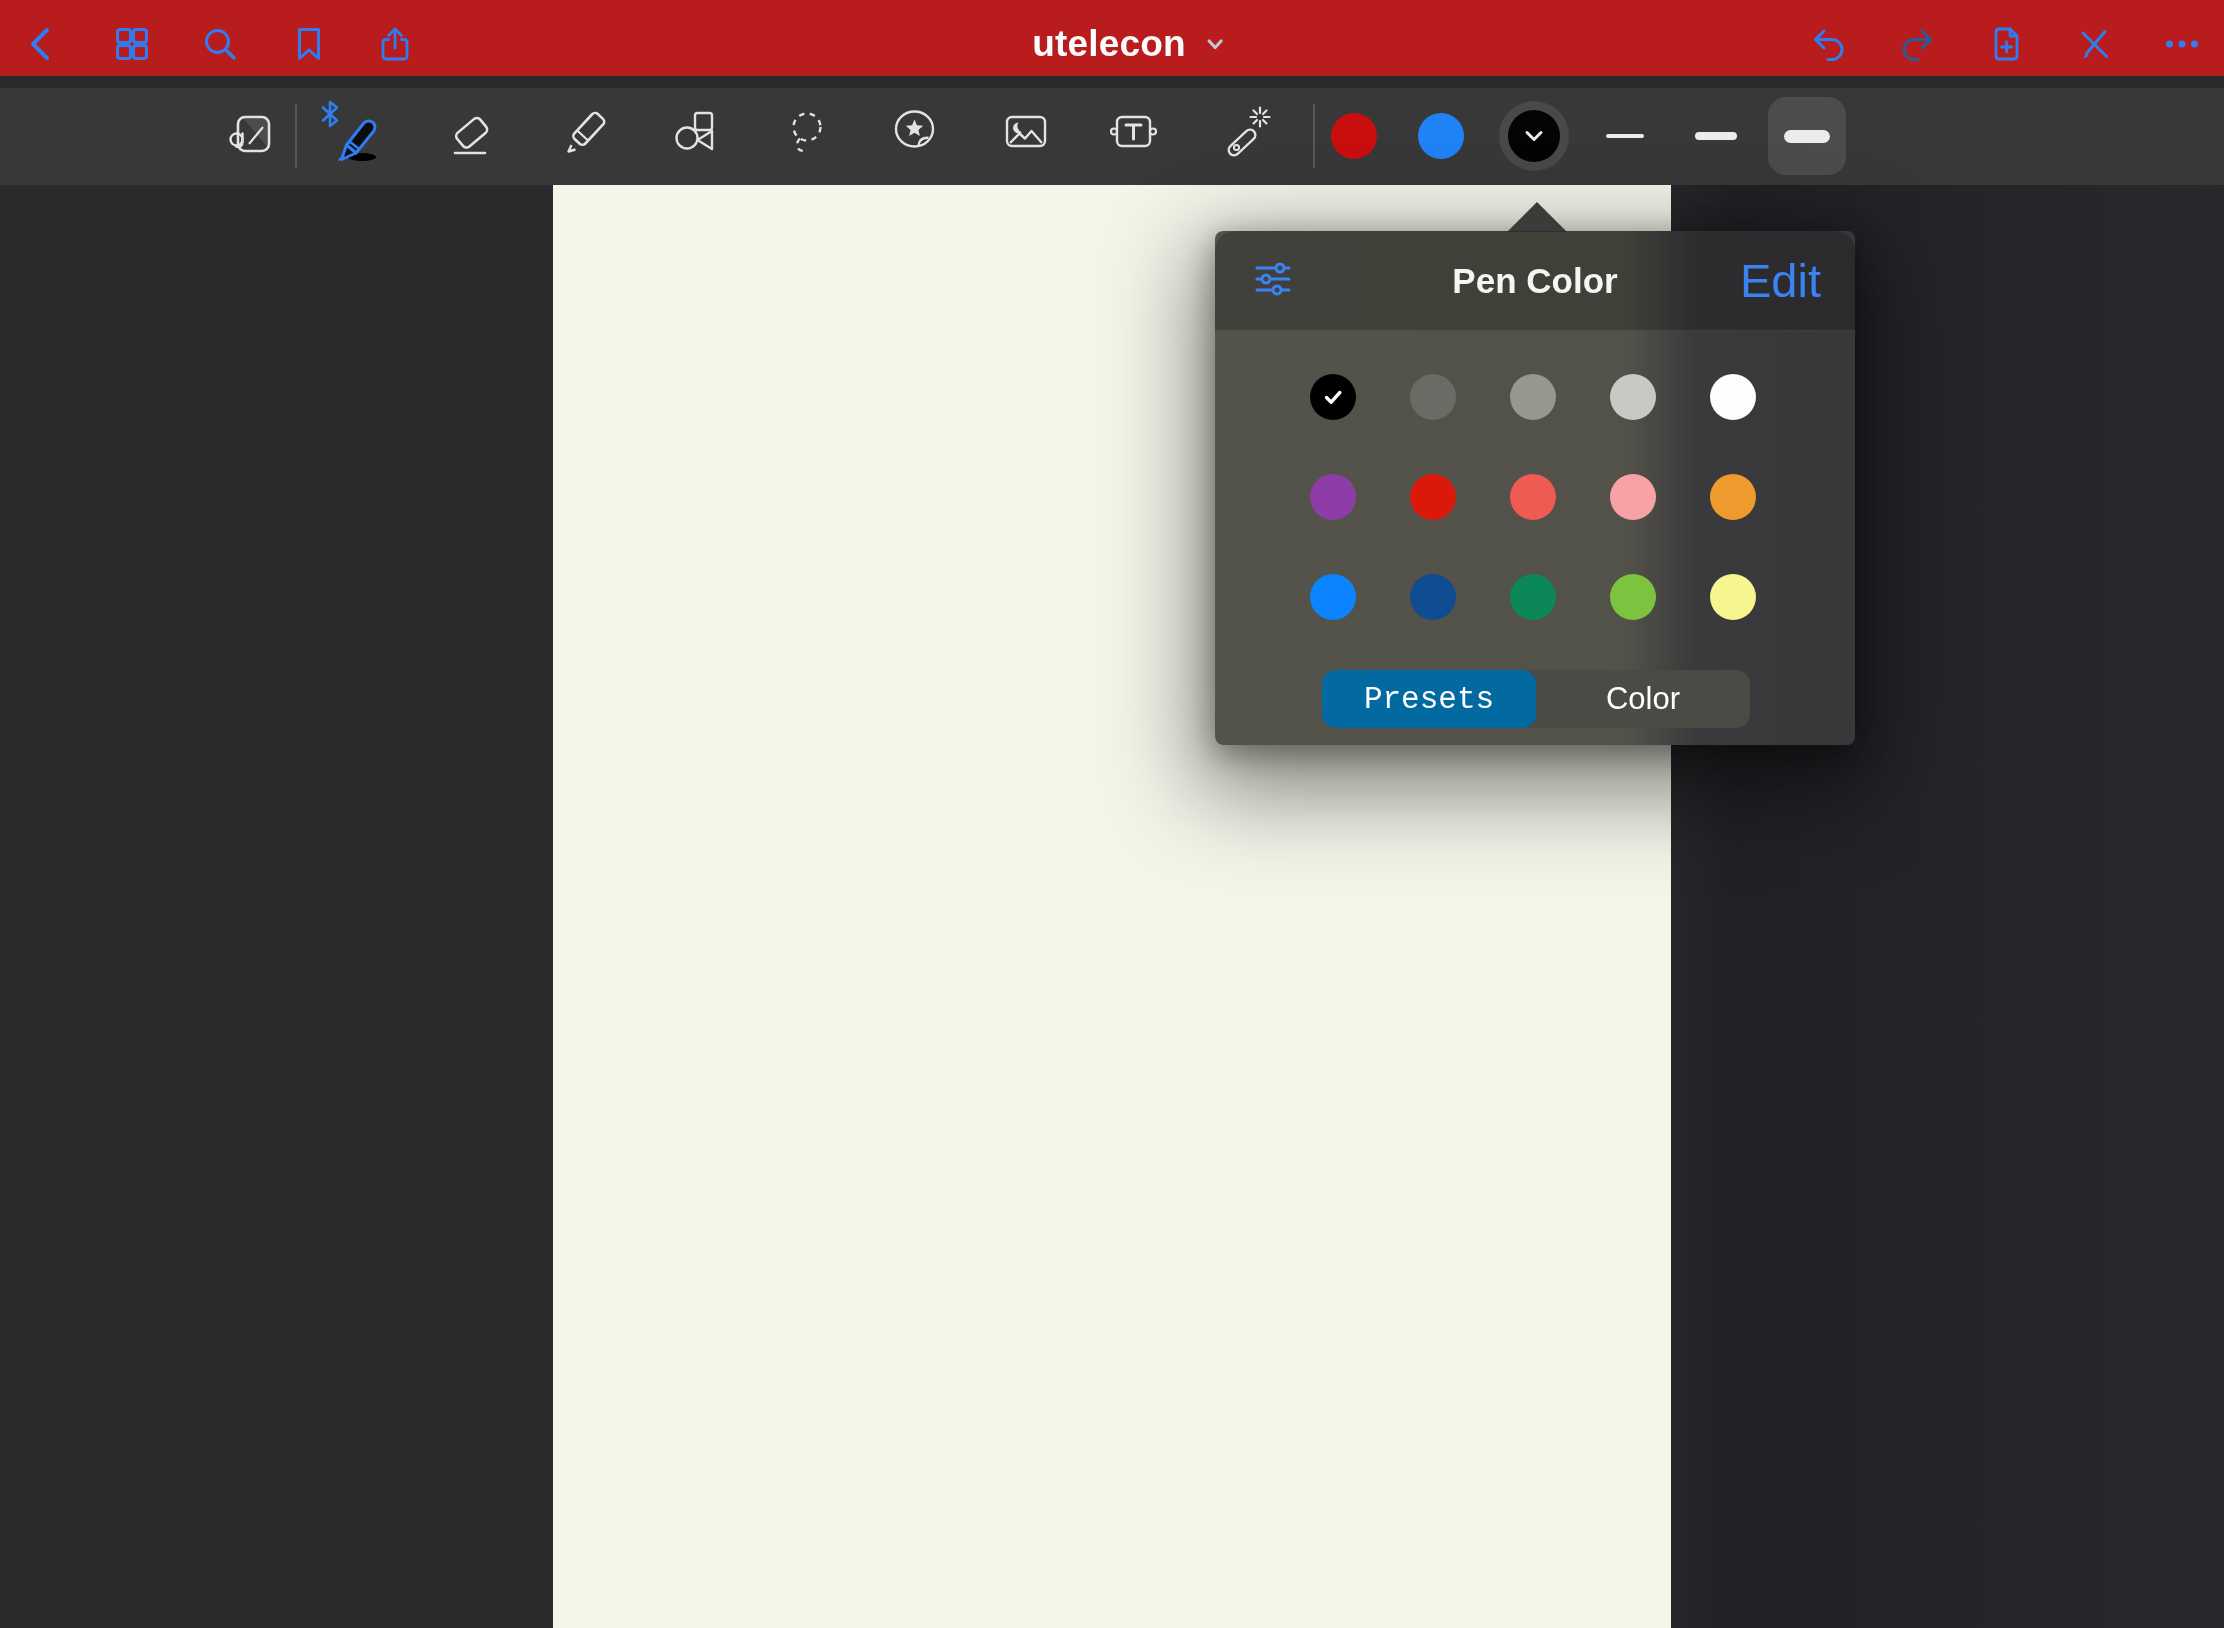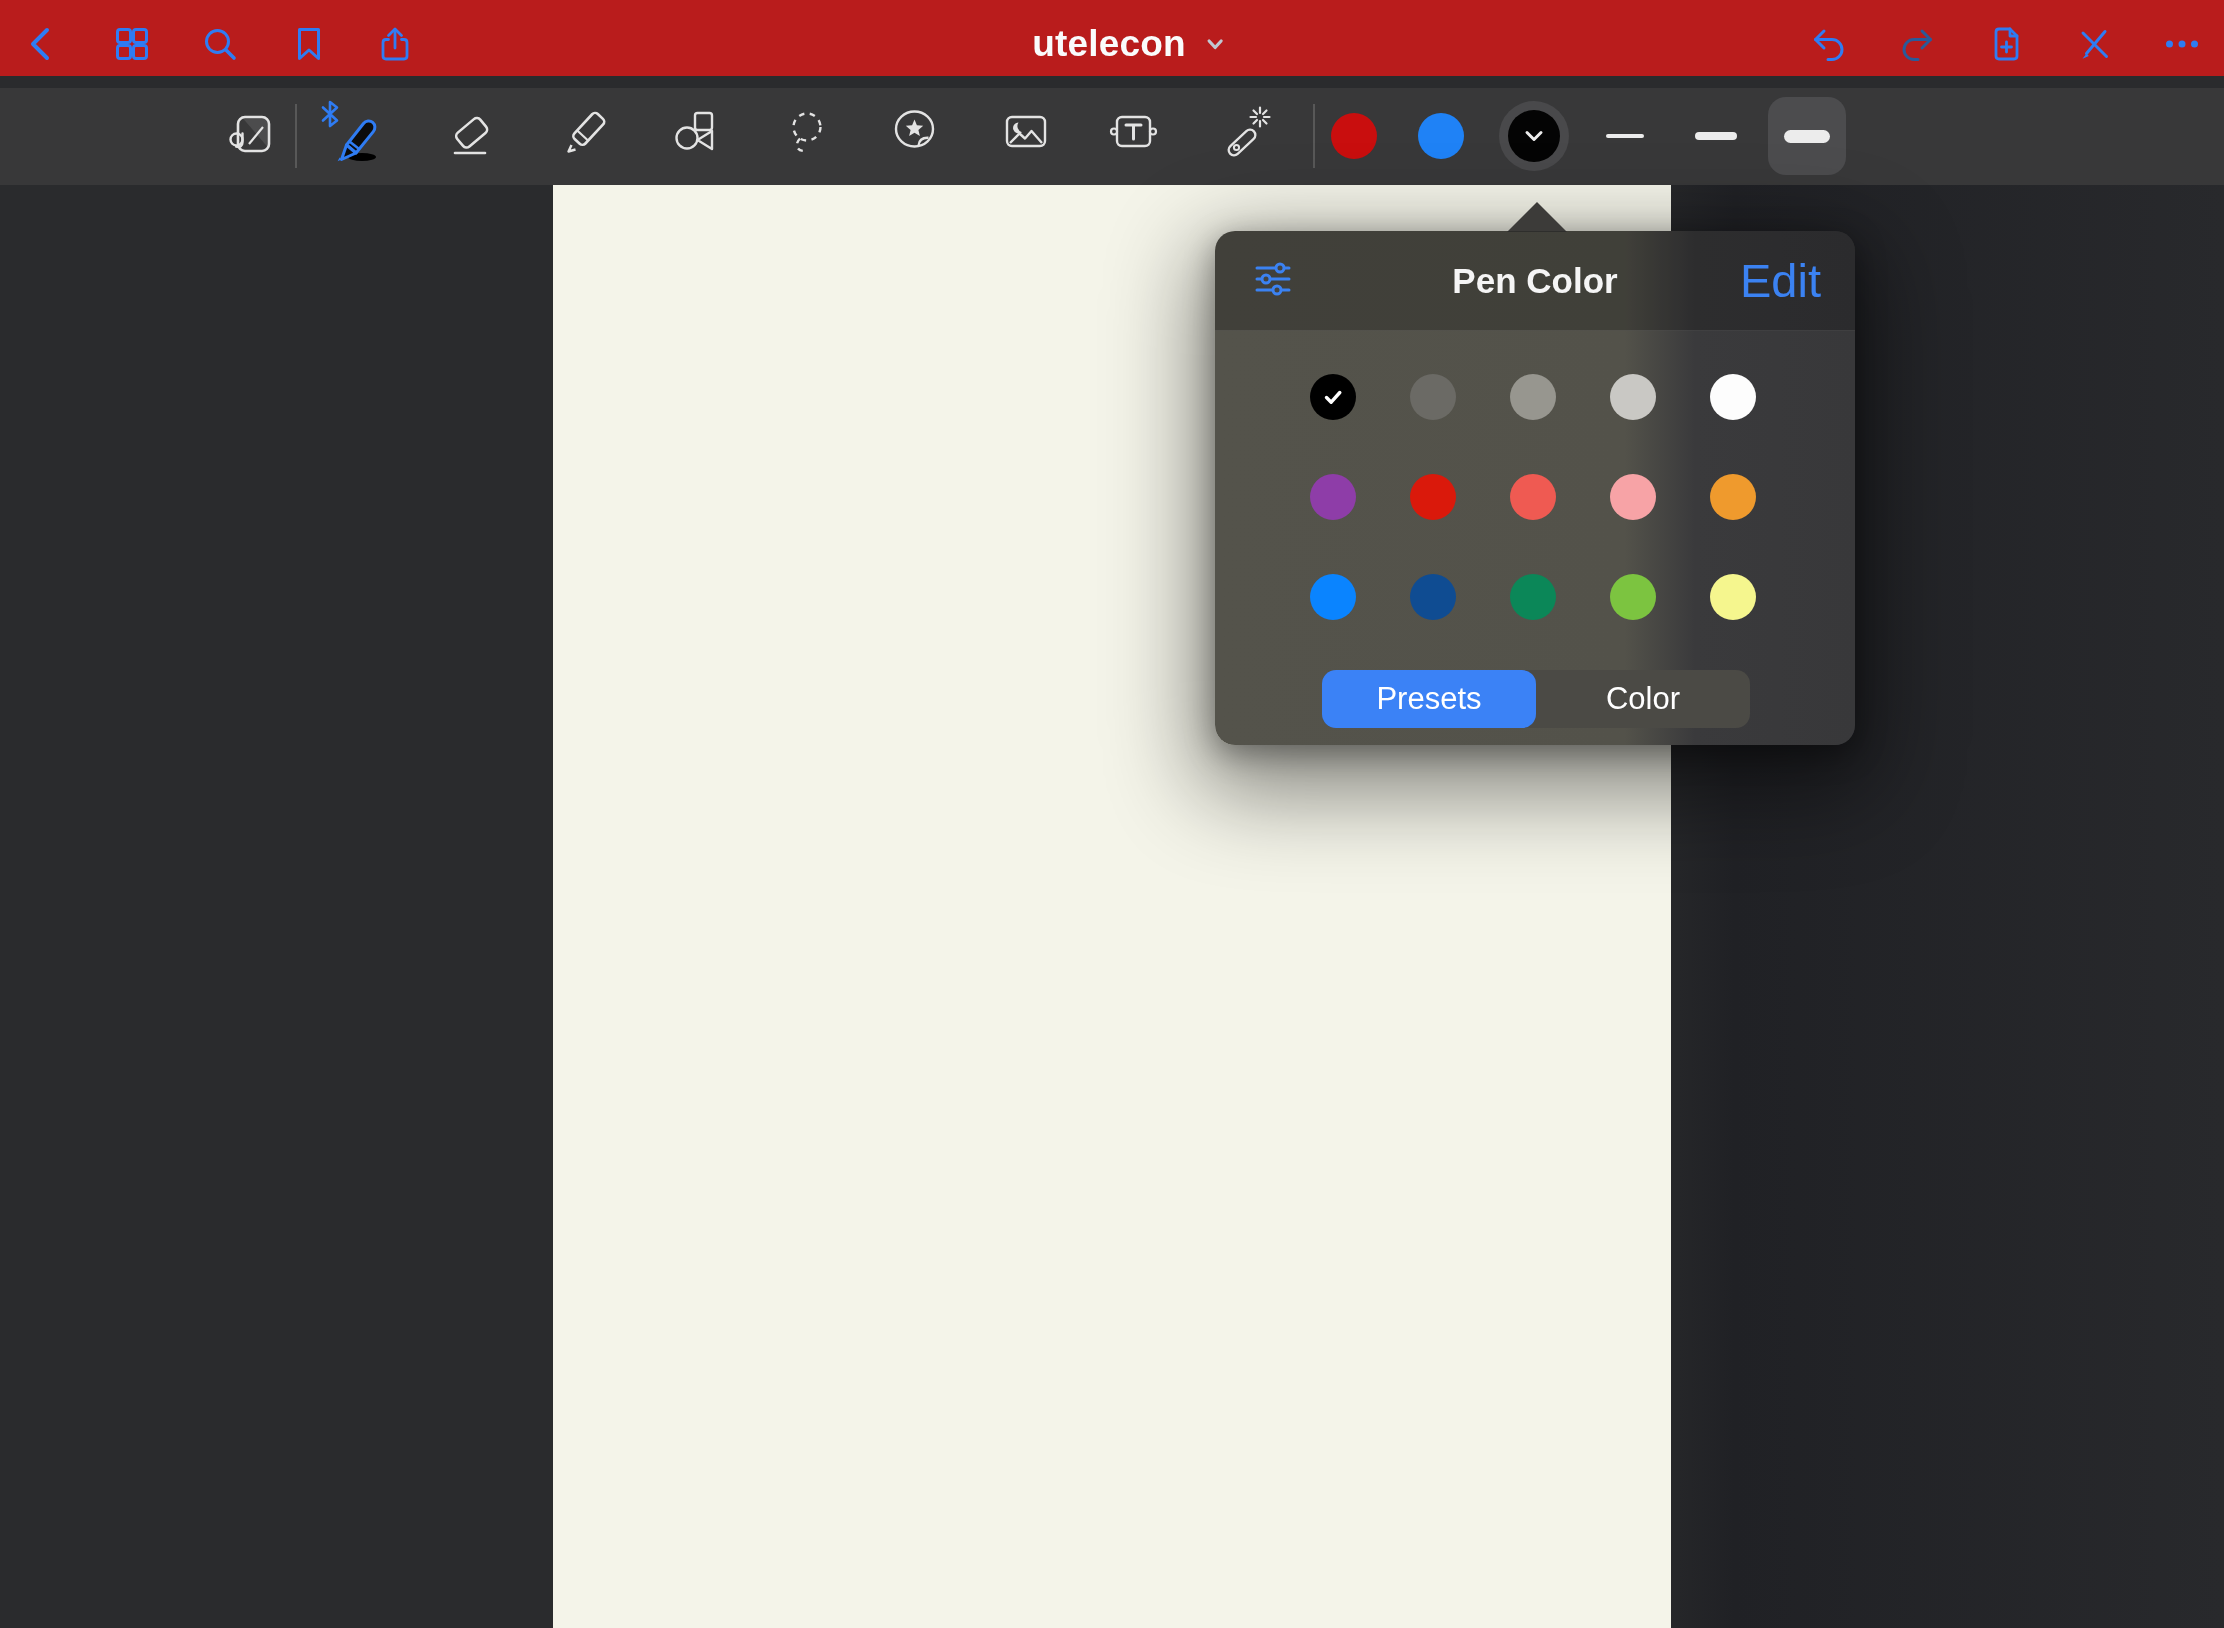--- a/index.html
+++ b/index.html
@@ -24,37 +24,37 @@
     display:flex;align-items:center;justify-content:center;cursor:pointer;}
   .swatch-sel-inner{width:52px;height:52px;border-radius:50%;display:flex;align-items:center;justify-content:center;}
   .thick-btn{position:absolute;top:16px;width:64px;height:64px;display:flex;align-items:center;justify-content:center;cursor:pointer;}
   .thick-btn.selected{top:9px;width:78px;height:78px;background:#4c4c4e;border-radius:18px;}
   .bar{background:#ececec;border-radius:99px;}
   
   .canvas{position:absolute;left:0;top:185px;width:2224px;height:1443px;
     background:linear-gradient(90deg,#2a2b2d 0%,#2a2b2d 30%,#28292b 74%,#202125 78%,#28292c 100%);}
   .paper{position:absolute;left:553px;top:0;width:1118px;height:1443px;background:#f4f4e9;}
   
-  .popover{position:absolute;left:1215px;top:231px;width:640px;height:514px;border-radius:20px;z-index:4;
+  .popover{position:absolute;left:1215px;top:231px;width:640px;height:514px;border-radius:8px;z-index:4;
     background:linear-gradient(90deg,#54534b 0%,#53524a 64%,#3a3a3c 75%,#38383a 100%);
     box-shadow:0 30px 90px 18px rgba(0,0,0,0.45), 0 8px 30px rgba(0,0,0,0.35);}
   .pop-arrow{position:absolute;left:292px;top:-29px;width:60px;height:30px;background:#3c3b39;
     clip-path:polygon(50% 0,100% 100%,0 100%);}
   .pop-header{position:absolute;left:0;top:0;right:0;height:99px;background:rgba(0,0,0,0.22);
     border-radius:20px 20px 0 0;border-bottom:1px solid rgba(255,255,255,0.09);}
   .pop-title{position:absolute;left:50%;top:0;transform:translateX(-50%);line-height:99px;
     color:#f5f5f5;font-size:35px;font-weight:700;white-space:nowrap;}
   .pop-edit{position:absolute;right:34px;top:0;line-height:99px;color:#3b82f2;font-size:47px;cursor:pointer;}
   .pop-sliders{position:absolute;left:38px;top:30px;width:40px;height:38px;cursor:pointer;}
   .pp-row{position:absolute;left:95px;display:flex;gap:54px;}
   .pp-sw{width:46px;height:46px;border-radius:50%;display:flex;align-items:center;justify-content:center;cursor:pointer;}
   .pp-seg{position:absolute;left:107px;top:439px;width:428px;height:58px;border-radius:14px;background:#4b4a45;display:flex;}
   .pp-seg .seg{flex:1;display:flex;align-items:center;justify-content:center;border-radius:14px;
     color:#fff;font-size:31px;cursor:pointer;}
-  .pp-seg .seg.selected{background:#3b82f6;}
+  .pp-seg .seg.selected{background:#0369a1;font-family:Liberation Mono, monospace;}
 </style>
 </head>
 <body>
 
 <div id="screen">
 
   <header class="topbar">
     <div class="tb-btn" style="left:14px">
       <svg width="44" height="44" viewBox="0 0 44 44">
         <path d="M27 8 L13 22 L27 36" fill="none" stroke="#2f7cf3" stroke-width="4" stroke-linecap="round" stroke-linejoin="round"></path>

